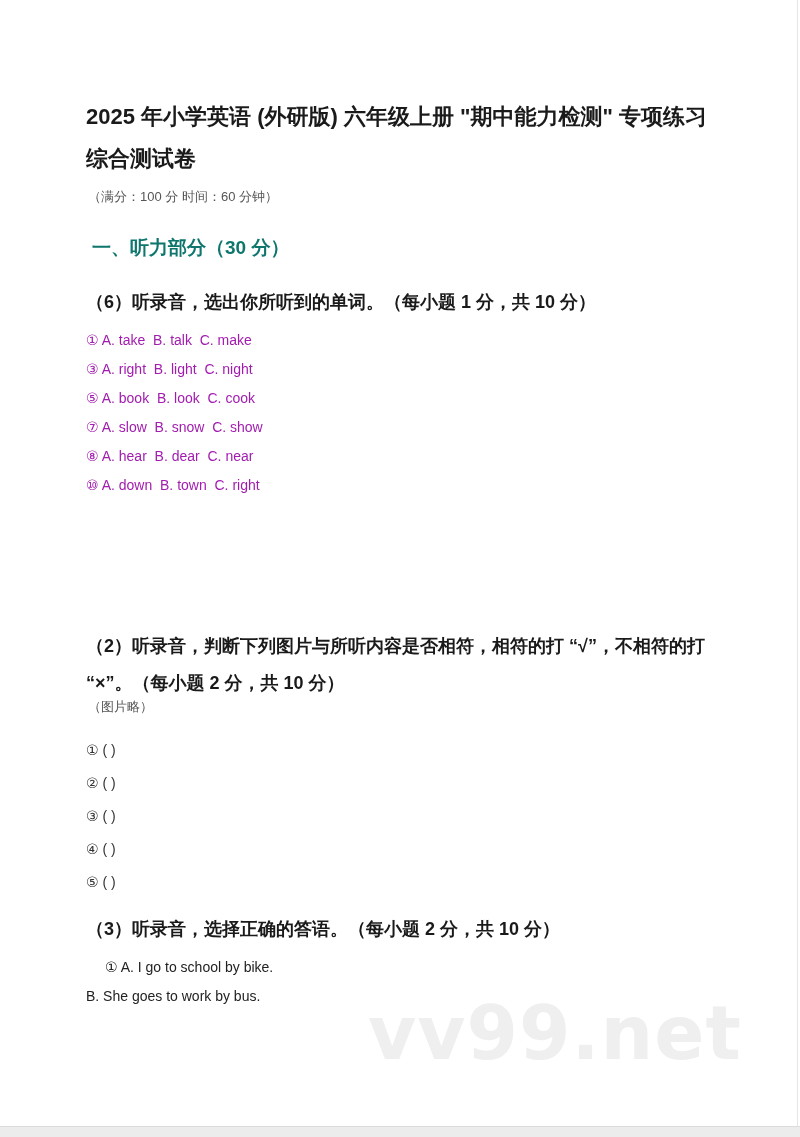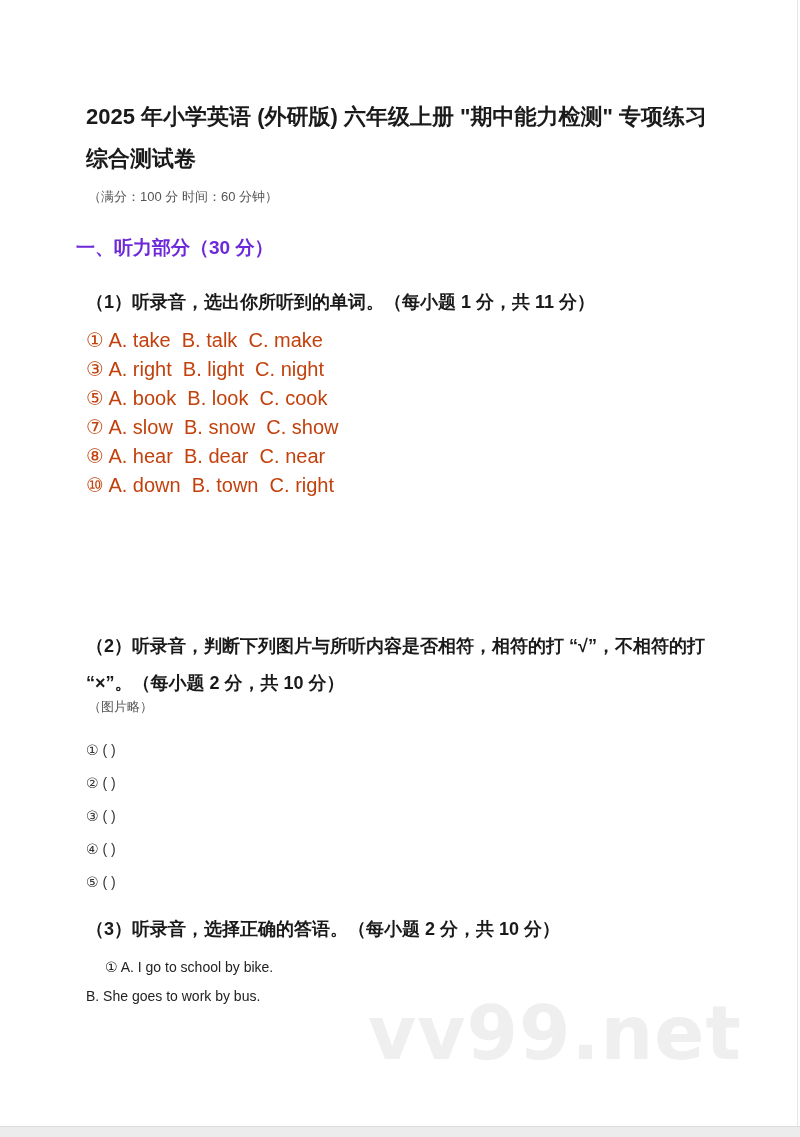--- a/index.html
+++ b/index.html
@@ -43,44 +43,44 @@
     }
     .meta {
       position: absolute;
       left: 88px;
       top: 188px;
       font-size: 13px;
       color: #555;
     }
     .section-heading {
       position: absolute;
-      left: 76px;
+      left: 92px;
       font-size: 19px;
       font-weight: bold;
-      color: #6d28d9;
+      color: #0f766e;
     }
     .sub-heading {
       position: absolute;
       left: 86px;
       width: 640px;
       font-size: 18px;
       font-weight: bold;
       line-height: 37px;
       color: #1a1a1a;
     }
     .items {
       position: absolute;
       left: 86px;
       margin: 0;
       padding: 0;
       list-style: none;
     }
     .items li {
-      font-size: 20px;
-      color: #c2410c;
+      font-size: 14px;
+      color: #a21caf;
       height: 29px;
       line-height: 29px;
       white-space: pre;
     }
     .blank-items li {
       height: 33px;
       line-height: 33px;
       font-size: 14px;
       color: #333;
     }
@@ -110,21 +110,21 @@
 </head>
 <body>
 
 <div class="page">
 
   <div class="title">2025 年小学英语 (外研版) 六年级上册 "期中能力检测" 专项练习综合测试卷</div>
   <div class="meta">（满分：100 分 时间：60 分钟）</div>
 
   <div class="section-heading" style="top:235px;">一、听力部分（30 分）</div>
 
-  <div class="sub-heading" style="top:284px;">（1）听录音，选出你所听到的单词。（每小题 1 分，共 11 分）</div>
+  <div class="sub-heading" style="top:284px;">（6）听录音，选出你所听到的单词。（每小题 1 分，共 10 分）</div>
 
   <ul class="items" style="top:326px;">
     <li>① A. take  B. talk  C. make</li>
     <li>③ A. right  B. light  C. night</li>
     <li>⑤ A. book  B. look  C. cook</li>
     <li>⑦ A. slow  B. snow  C. show</li>
     <li>⑧ A. hear  B. dear  C. near</li>
     <li>⑩ A. down  B. town  C. right</li>
   </ul>
 

